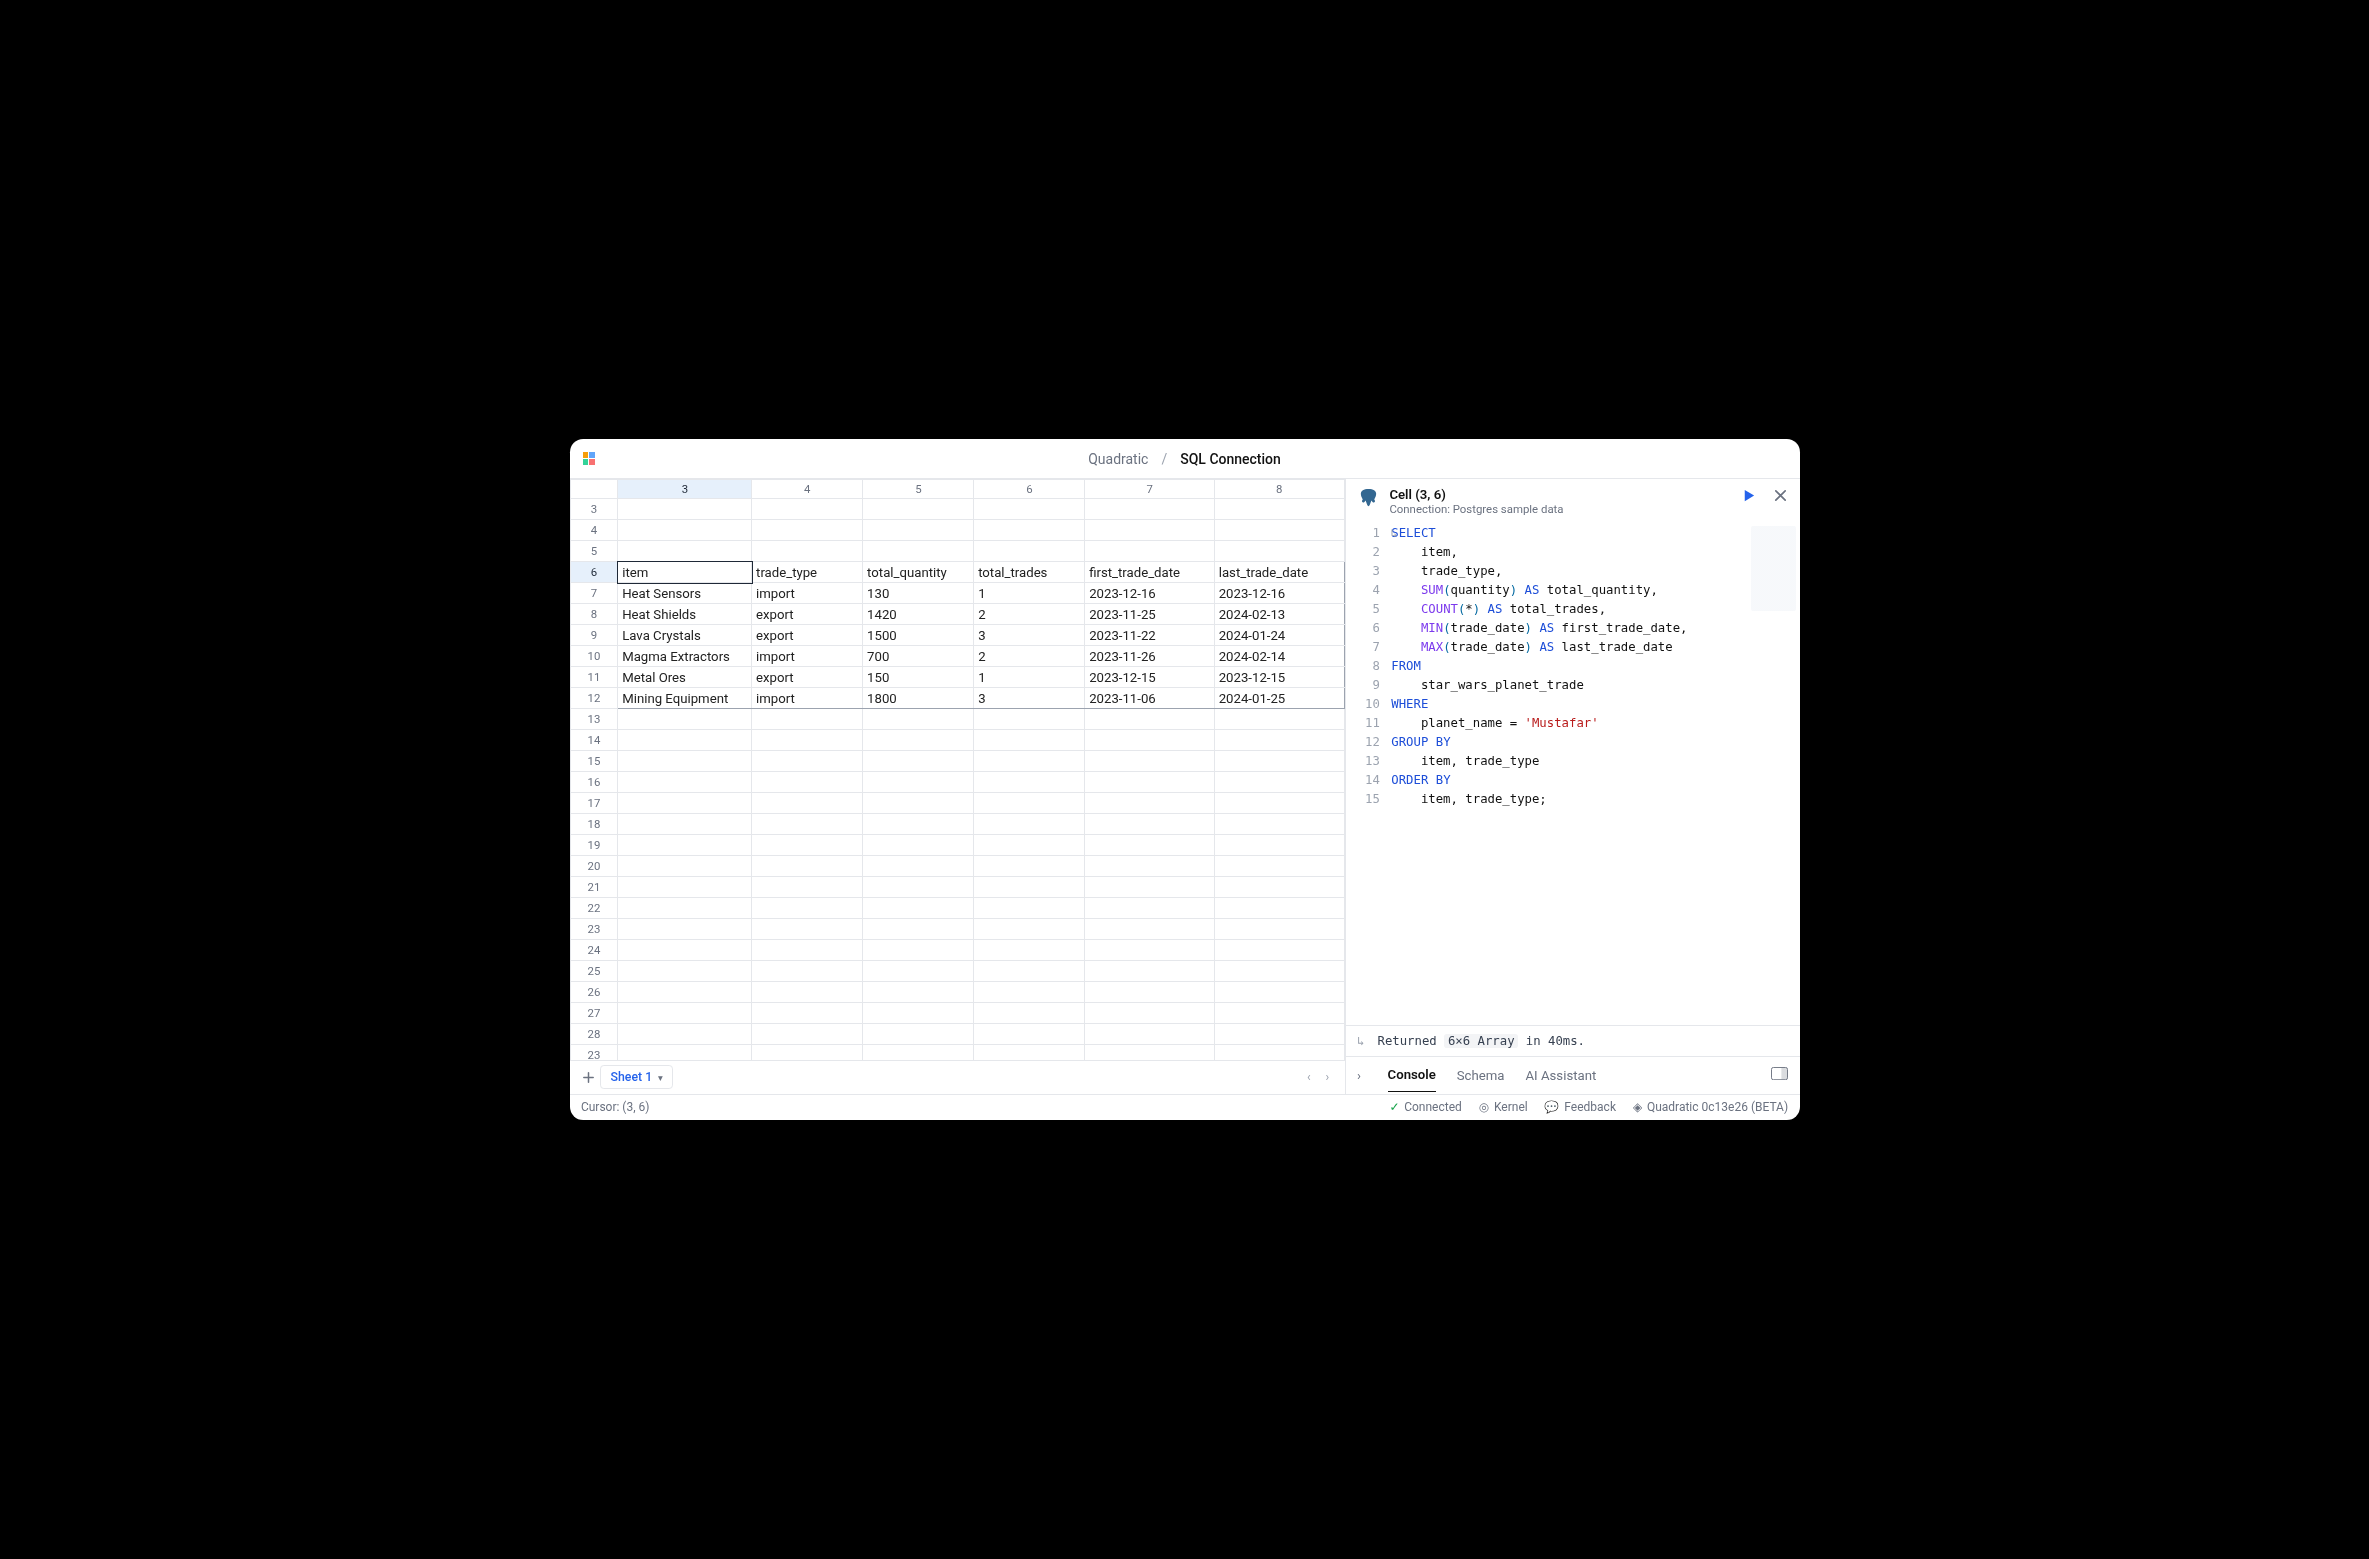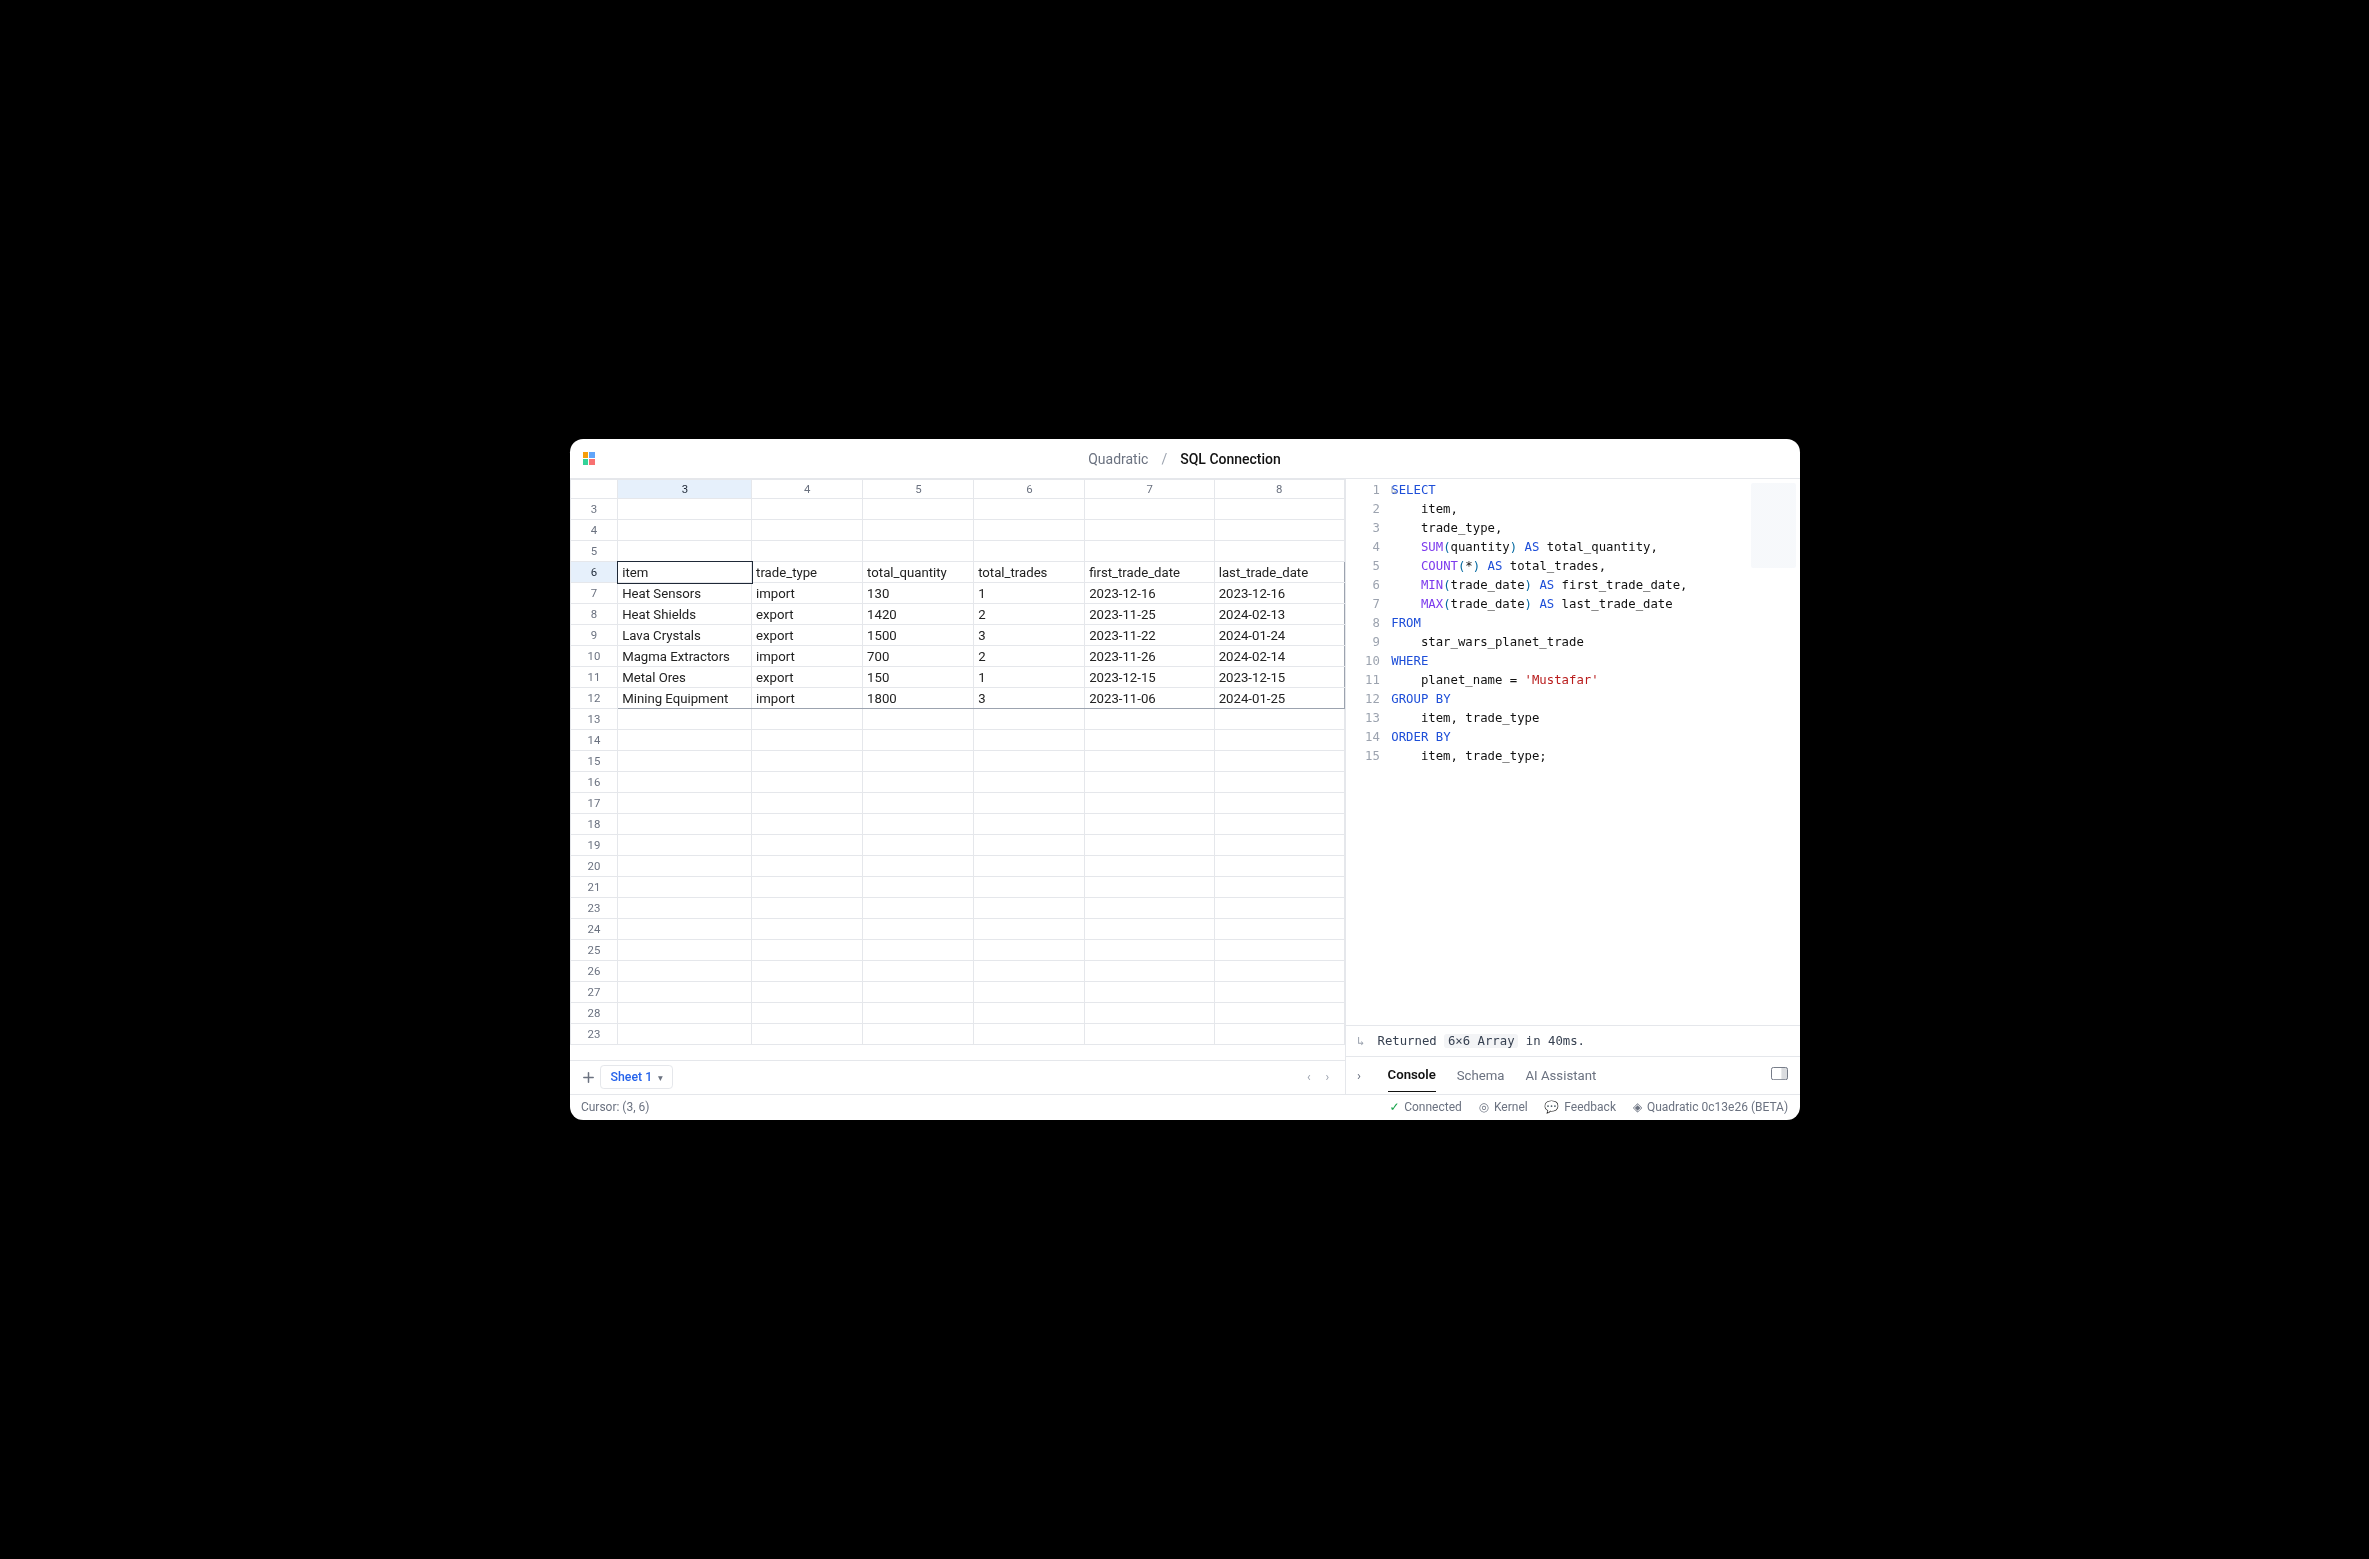--- a/index.html
+++ b/index.html
@@ -492,20 +492,29 @@
               <tr>
                 <th>21</th>
                 <td></td>
                 <td></td>
                 <td></td>
                 <td></td>
                 <td></td>
                 <td></td>
               </tr>
               <tr>
+                <th>22</th>
+                <td></td>
+                <td></td>
+                <td></td>
+                <td></td>
+                <td></td>
+                <td></td>
+              </tr>
+              <tr>
                 <th>23</th>
                 <td></td>
                 <td></td>
                 <td></td>
                 <td></td>
                 <td></td>
                 <td></td>
               </tr>
               <tr>
                 <th>24</th>
@@ -576,20 +585,41 @@
           <span class="chev">▾</span>
         </div>
         <div class="nav-arrows">
           <span>‹</span>
           <span>›</span>
         </div>
       </div>
     </div>
 
     <div class="code-panel">
+      <div class="code-header">
+        <svg class="pg-icon" viewBox="0 0 24 24">
+          <path fill="currentColor" d="M12 2C7 2 4 4 4 7c0 2 1 4 2 6-1 1-1 3 0 3 1 1 2-1 3-2 1 3 2 6 3 6s2-3 3-6c1 1 2 3 3 2 1 0 1-2 0-3 1-2 2-4 2-6 0-3-3-5-8-5z"></path>
+        </svg>
+        <div class="cell-info">
+          <div class="cell-title">Cell (3, 6)</div>
+          <div class="cell-sub">Connection: Postgres sample data</div>
+        </div>
+        <div class="code-actions">
+          <span class="run-btn">
+            <svg width="15" height="15" viewBox="0 0 16 16">
+                <path fill="currentColor" d="M4 2l10 6-10 6z"></path>
+              </svg>
+          </span>
+          <span class="close-btn">
+            <svg width="15" height="15" viewBox="0 0 16 16">
+                <path d="M3 3l10 10M13 3L3 13" stroke="currentColor" stroke-width="1.8" stroke-linecap="round"></path>
+              </svg>
+          </span>
+        </div>
+      </div>
 
       <div class="editor">
         <span class="arrow-glyph">↳</span>
         <div class="gutter">
             <div>1</div>
             <div>2</div>
             <div>3</div>
             <div>4</div>
             <div>5</div>
             <div>6</div>

